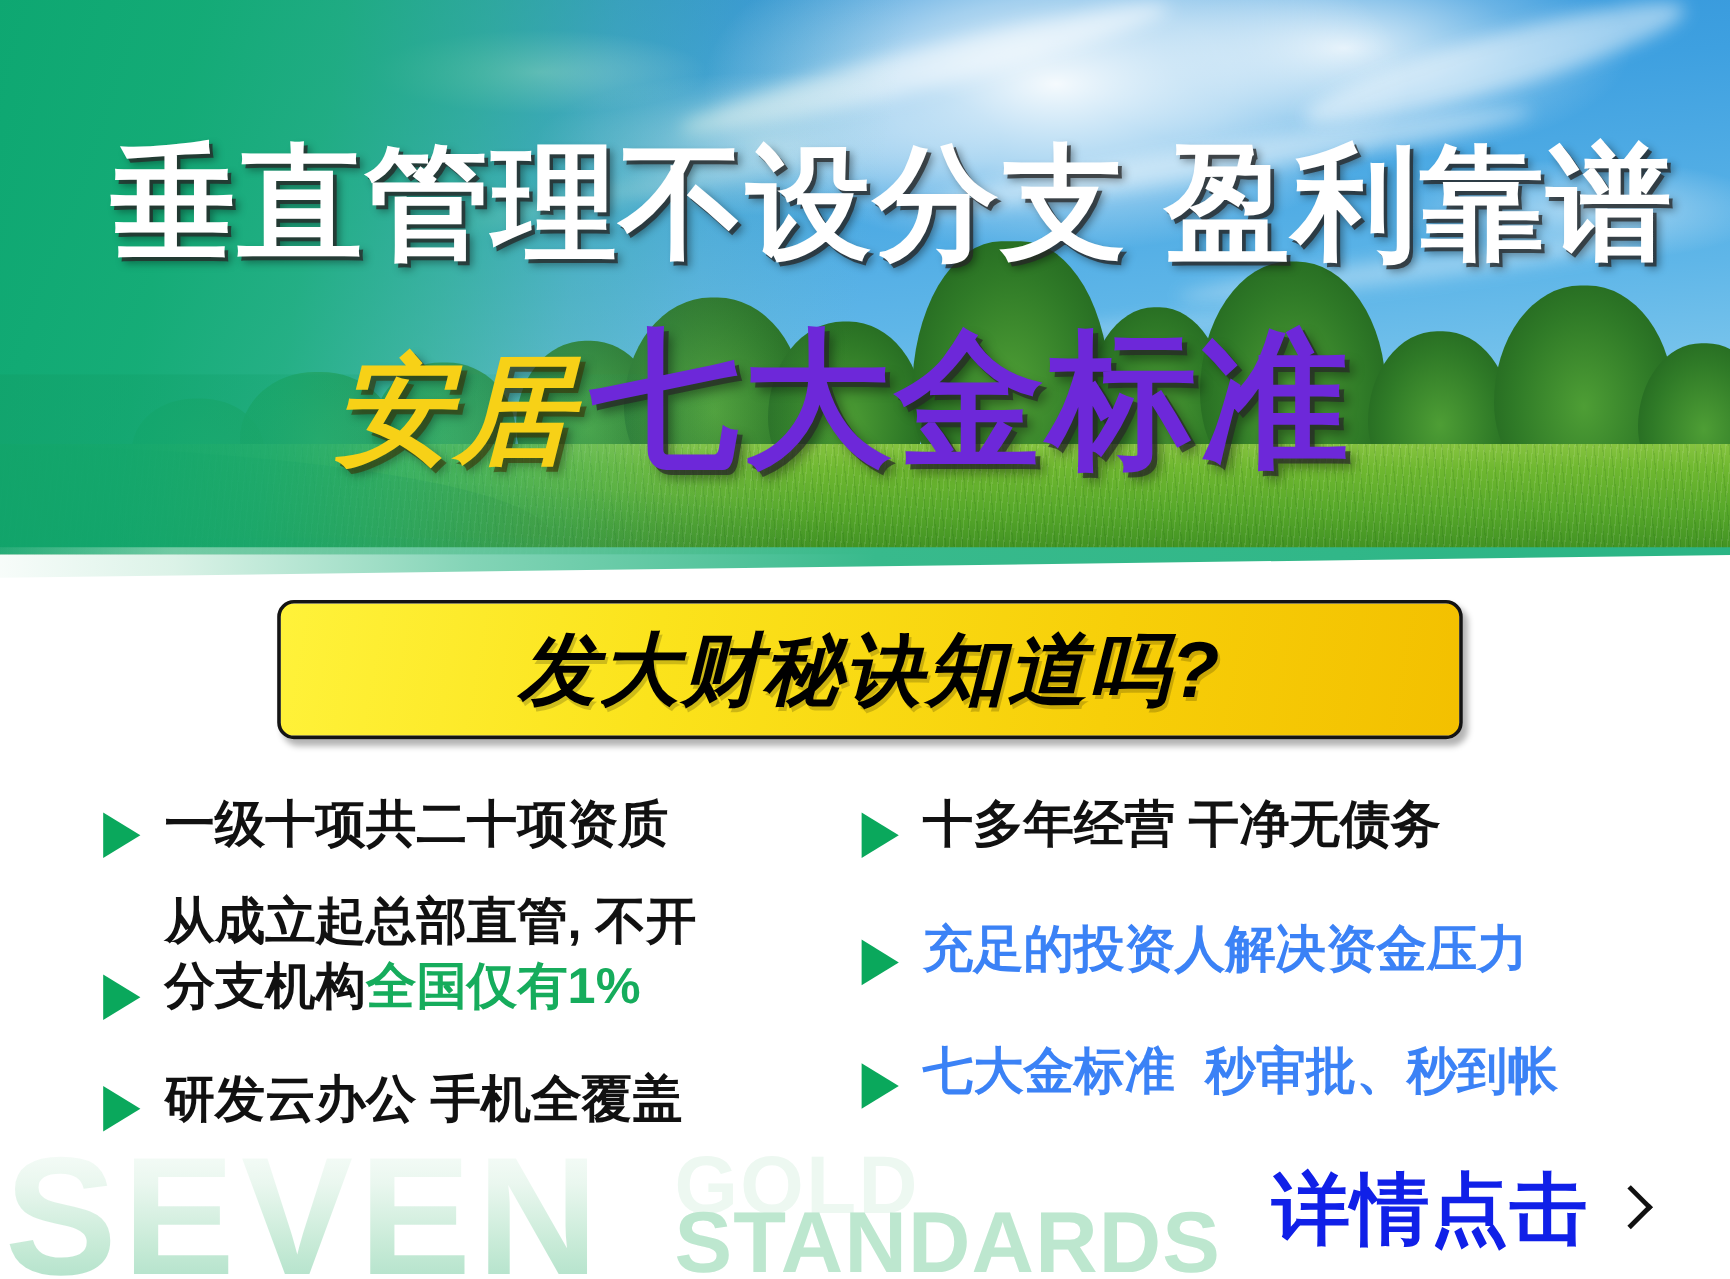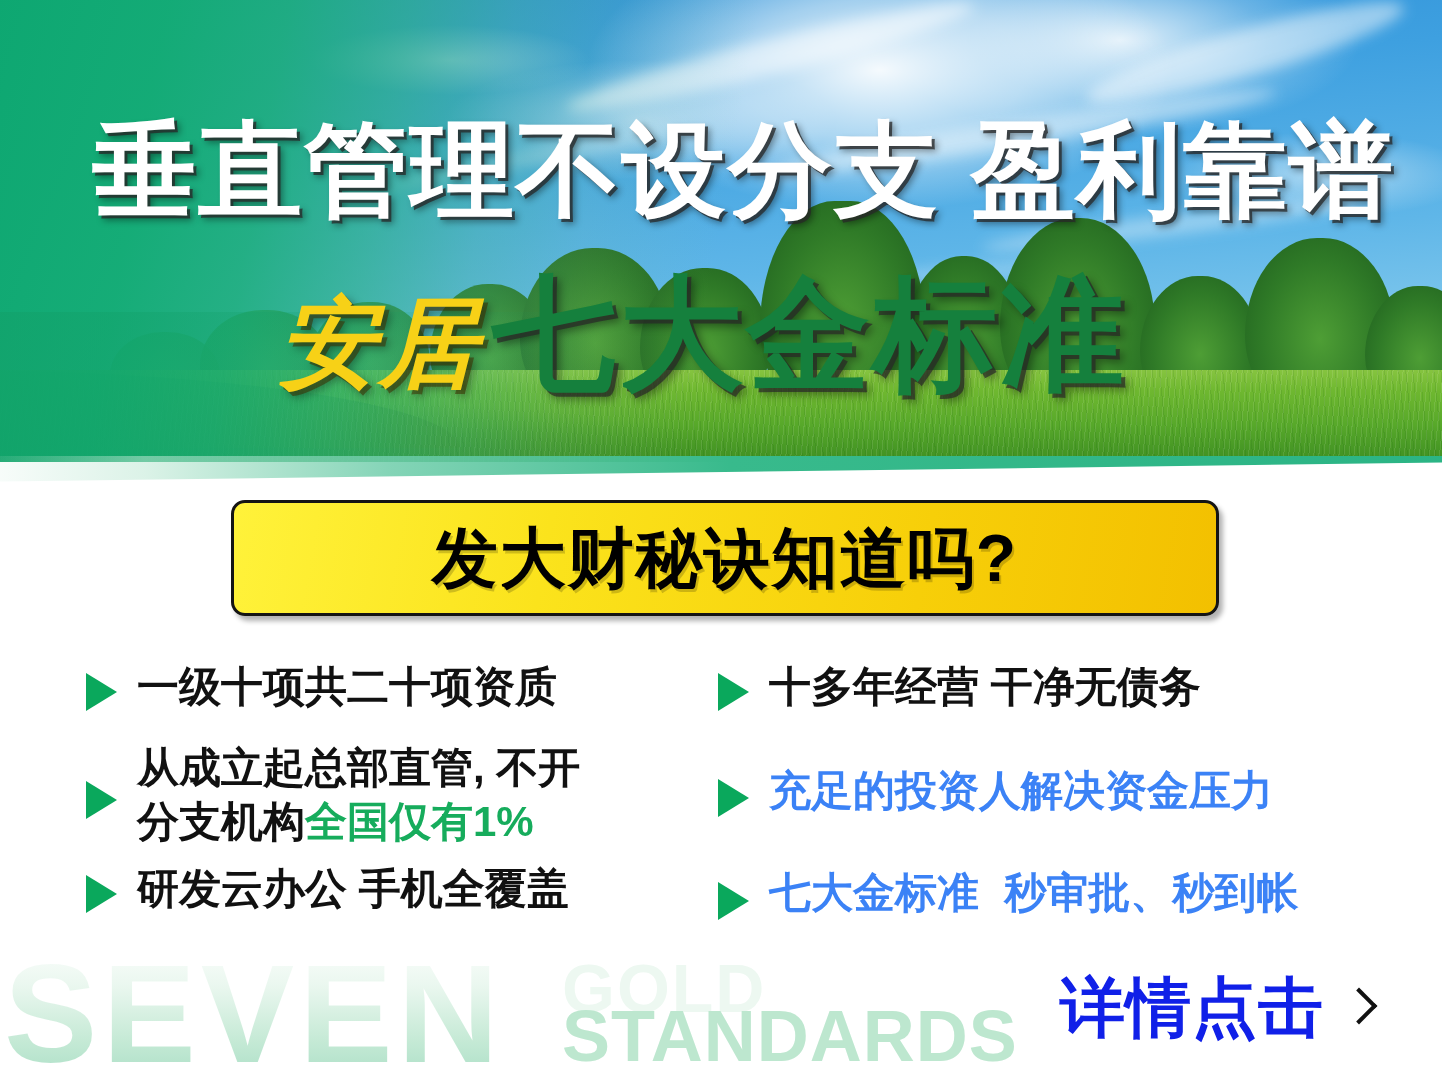--- a/index.html
+++ b/index.html
@@ -169,21 +169,21 @@
     letter-spacing: 3px;
     text-shadow:
        4px 4px 0 rgba(60,45,0,0.55),
        6px 6px 8px rgba(0,0,0,0.35);
     vertical-align: baseline;
   }
   .brand-seven {
     display: inline-block;
     font-size: 124px;
     font-weight: bold;
-    color: #15803d;
+    color: #6d28d9;
     letter-spacing: 3px;
     margin-left: 12px;
     text-shadow:
        4px 4px 0 rgba(40,40,40,0.70),
        7px 7px 9px rgba(0,0,0,0.38);
     vertical-align: baseline;
   }
 
   
   .hero-strip {
@@ -220,34 +220,35 @@
     justify-content: center;
   }
   .yellow-banner-text {
     font-size: 66px;
     font-weight: bold;
     color: #000000;
     letter-spacing: 2px;
     white-space: nowrap;
     line-height: 1;
     text-shadow: 2px 3px 0 rgba(0,0,0,0.18);
+    font-style: italic;
   }
 
   
   .features {
     position: absolute;
     left: 0; top: 660px;
     width: 1442px; height: 330px;
   }
   .col-left  { position: absolute; left: 58px;  top: 0; width: 620px; }
   .col-right { position: absolute; left: 690px; top: 0; width: 720px; }
 
   .feature {
     display: flex;
-    align-items: center;
+    align-items: flex-end;
     margin-bottom: 26px;
     padding-left: 28px;
   }
   .bullet-arrow {
     flex: 0 0 auto;
     width: 0; height: 0;
     border-top: 19px solid transparent;
     border-bottom: 19px solid transparent;
     border-left: 31px solid #0aa85c;
     margin-top: 9px;
@@ -258,21 +259,21 @@
     font-weight: bold;
     line-height: 1.30;
     color: #111111;
     letter-spacing: 0px;
     white-space: pre-line;
   }
   .feature-text.green { color: #3b82f6; font-family: Liberation Mono, monospace; }
   .hl-green { color: #16ac5c; }
 
   
-  .col-left .f2  { margin-bottom: 12px; }
+  .col-left .f2  { margin-bottom: 39px; }
   .col-right .f1 { margin-bottom: 52px; }
   .col-right .f2 { margin-bottom: 48px; }
 
   
   .watermark {
     position: absolute;
     left: 0; top: 952px;
     width: 1442px; height: 114px;
     overflow: hidden;
     pointer-events: none;

